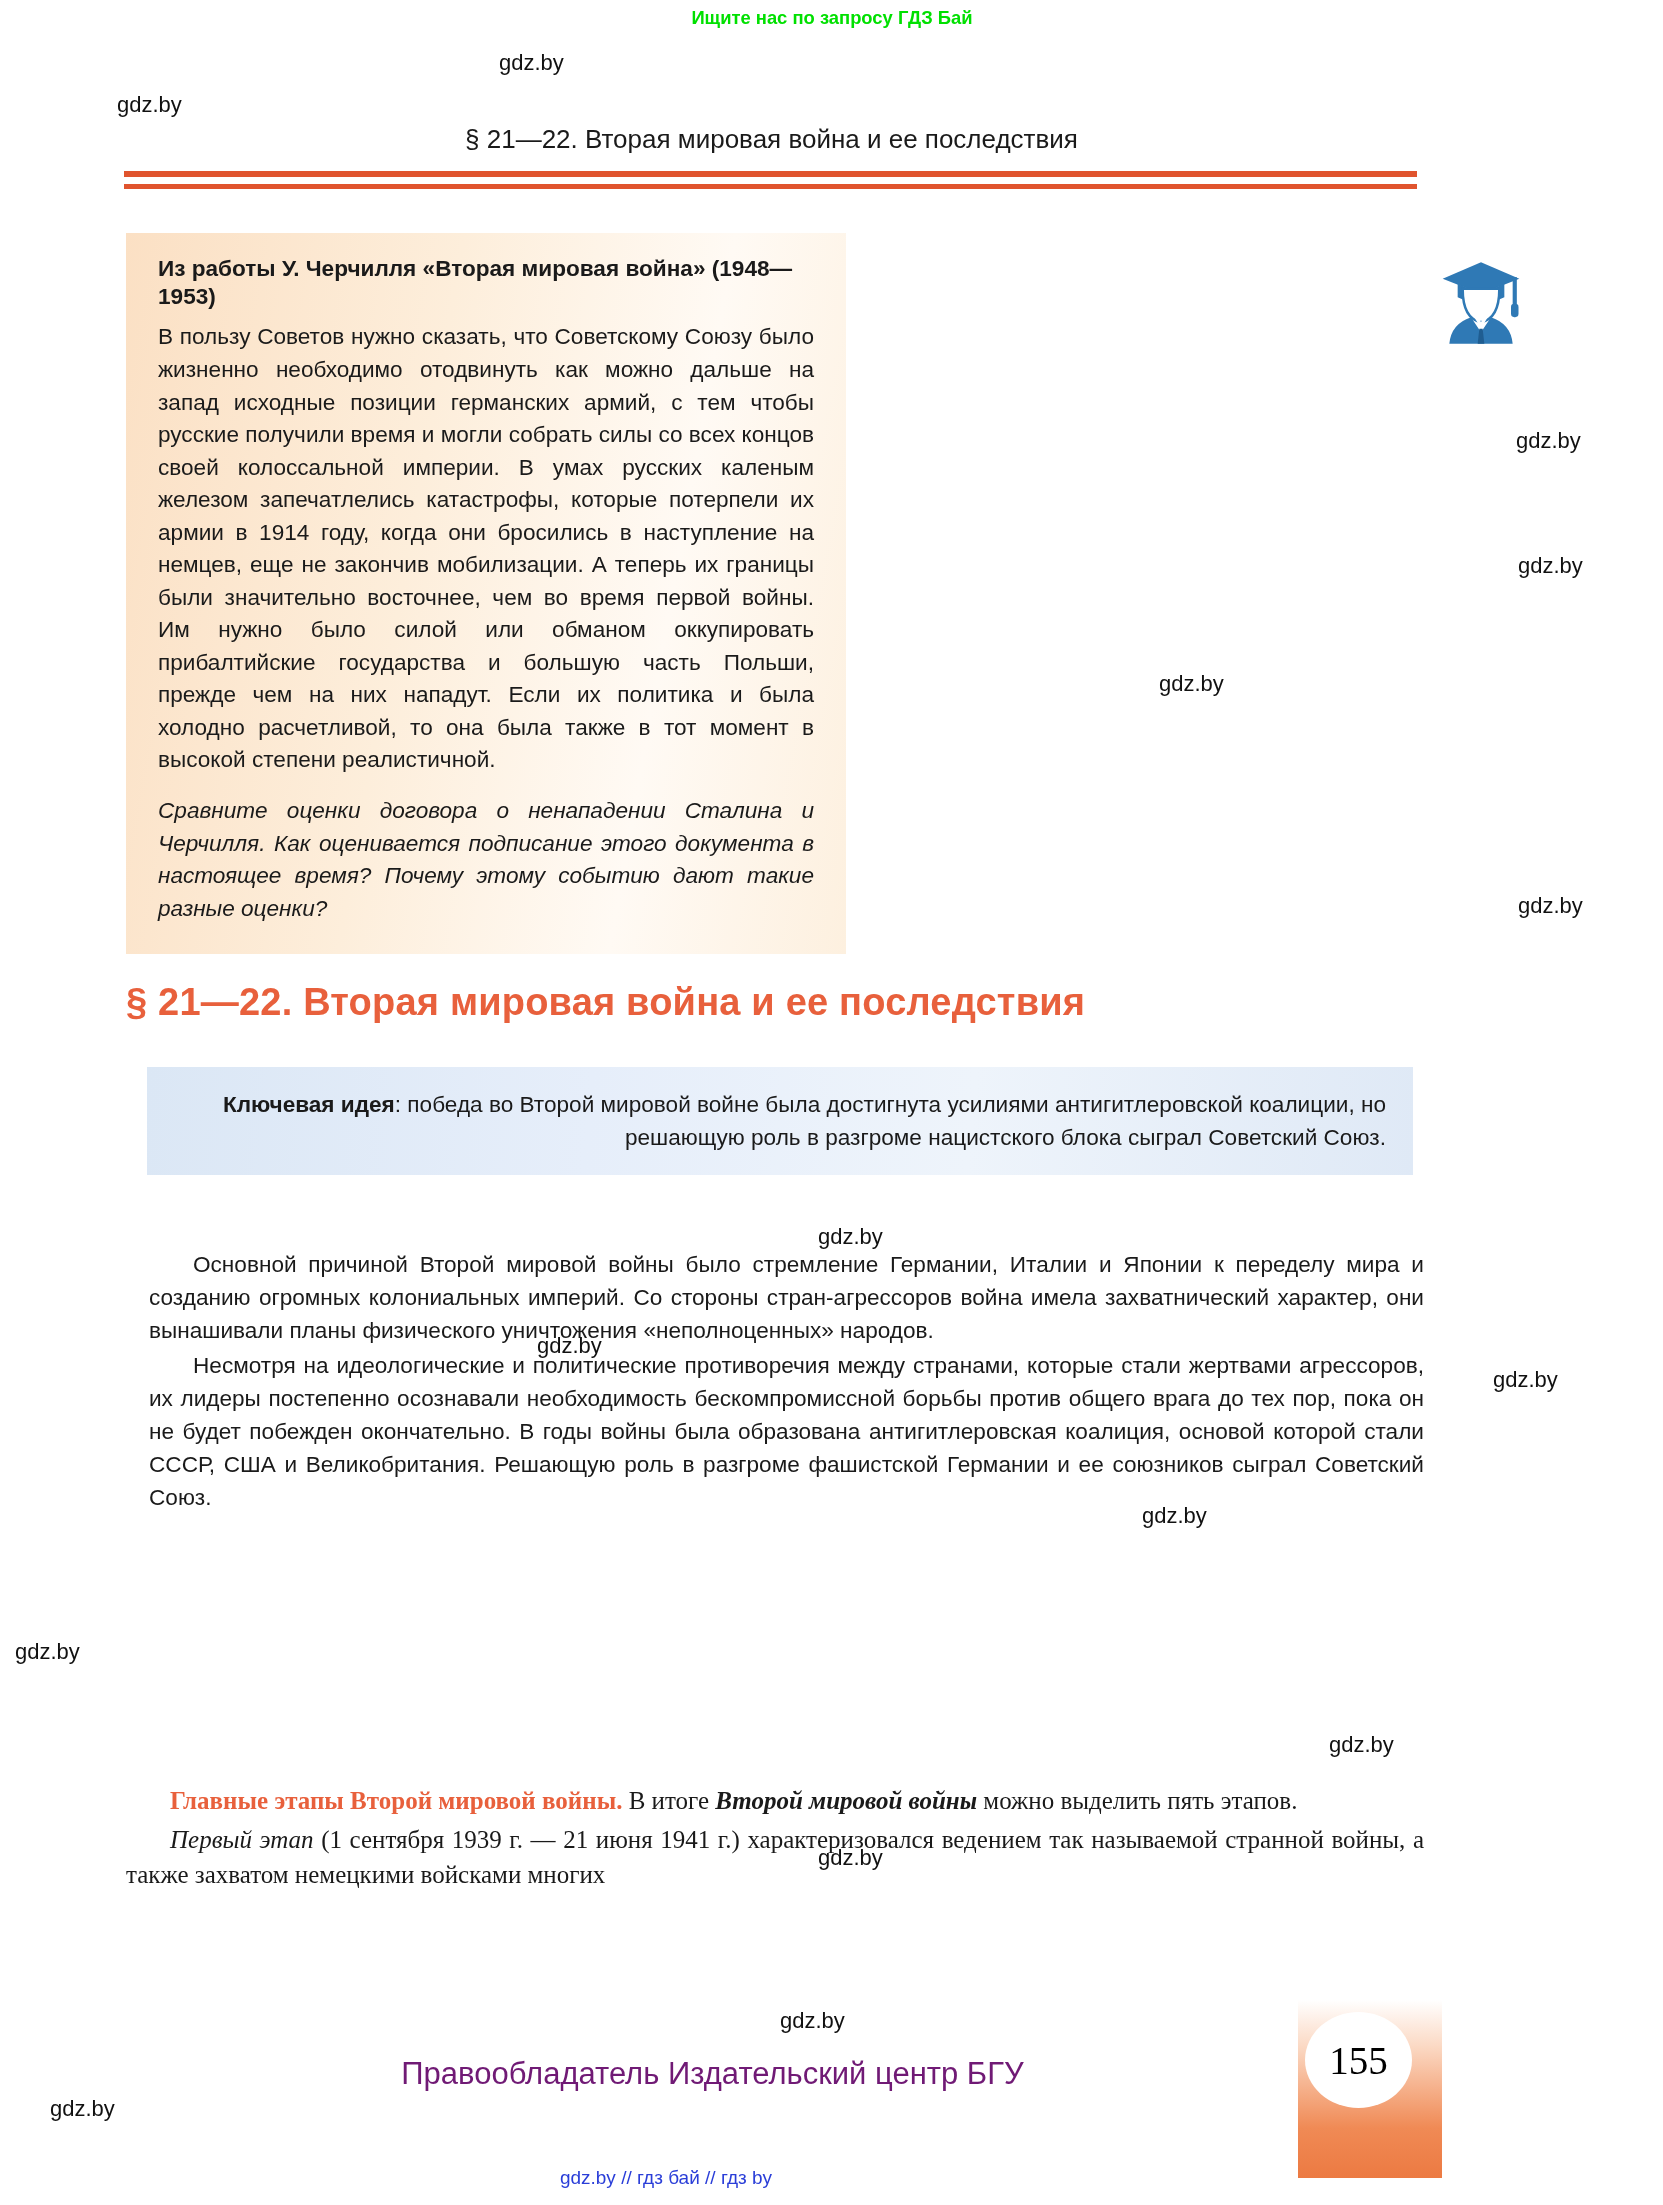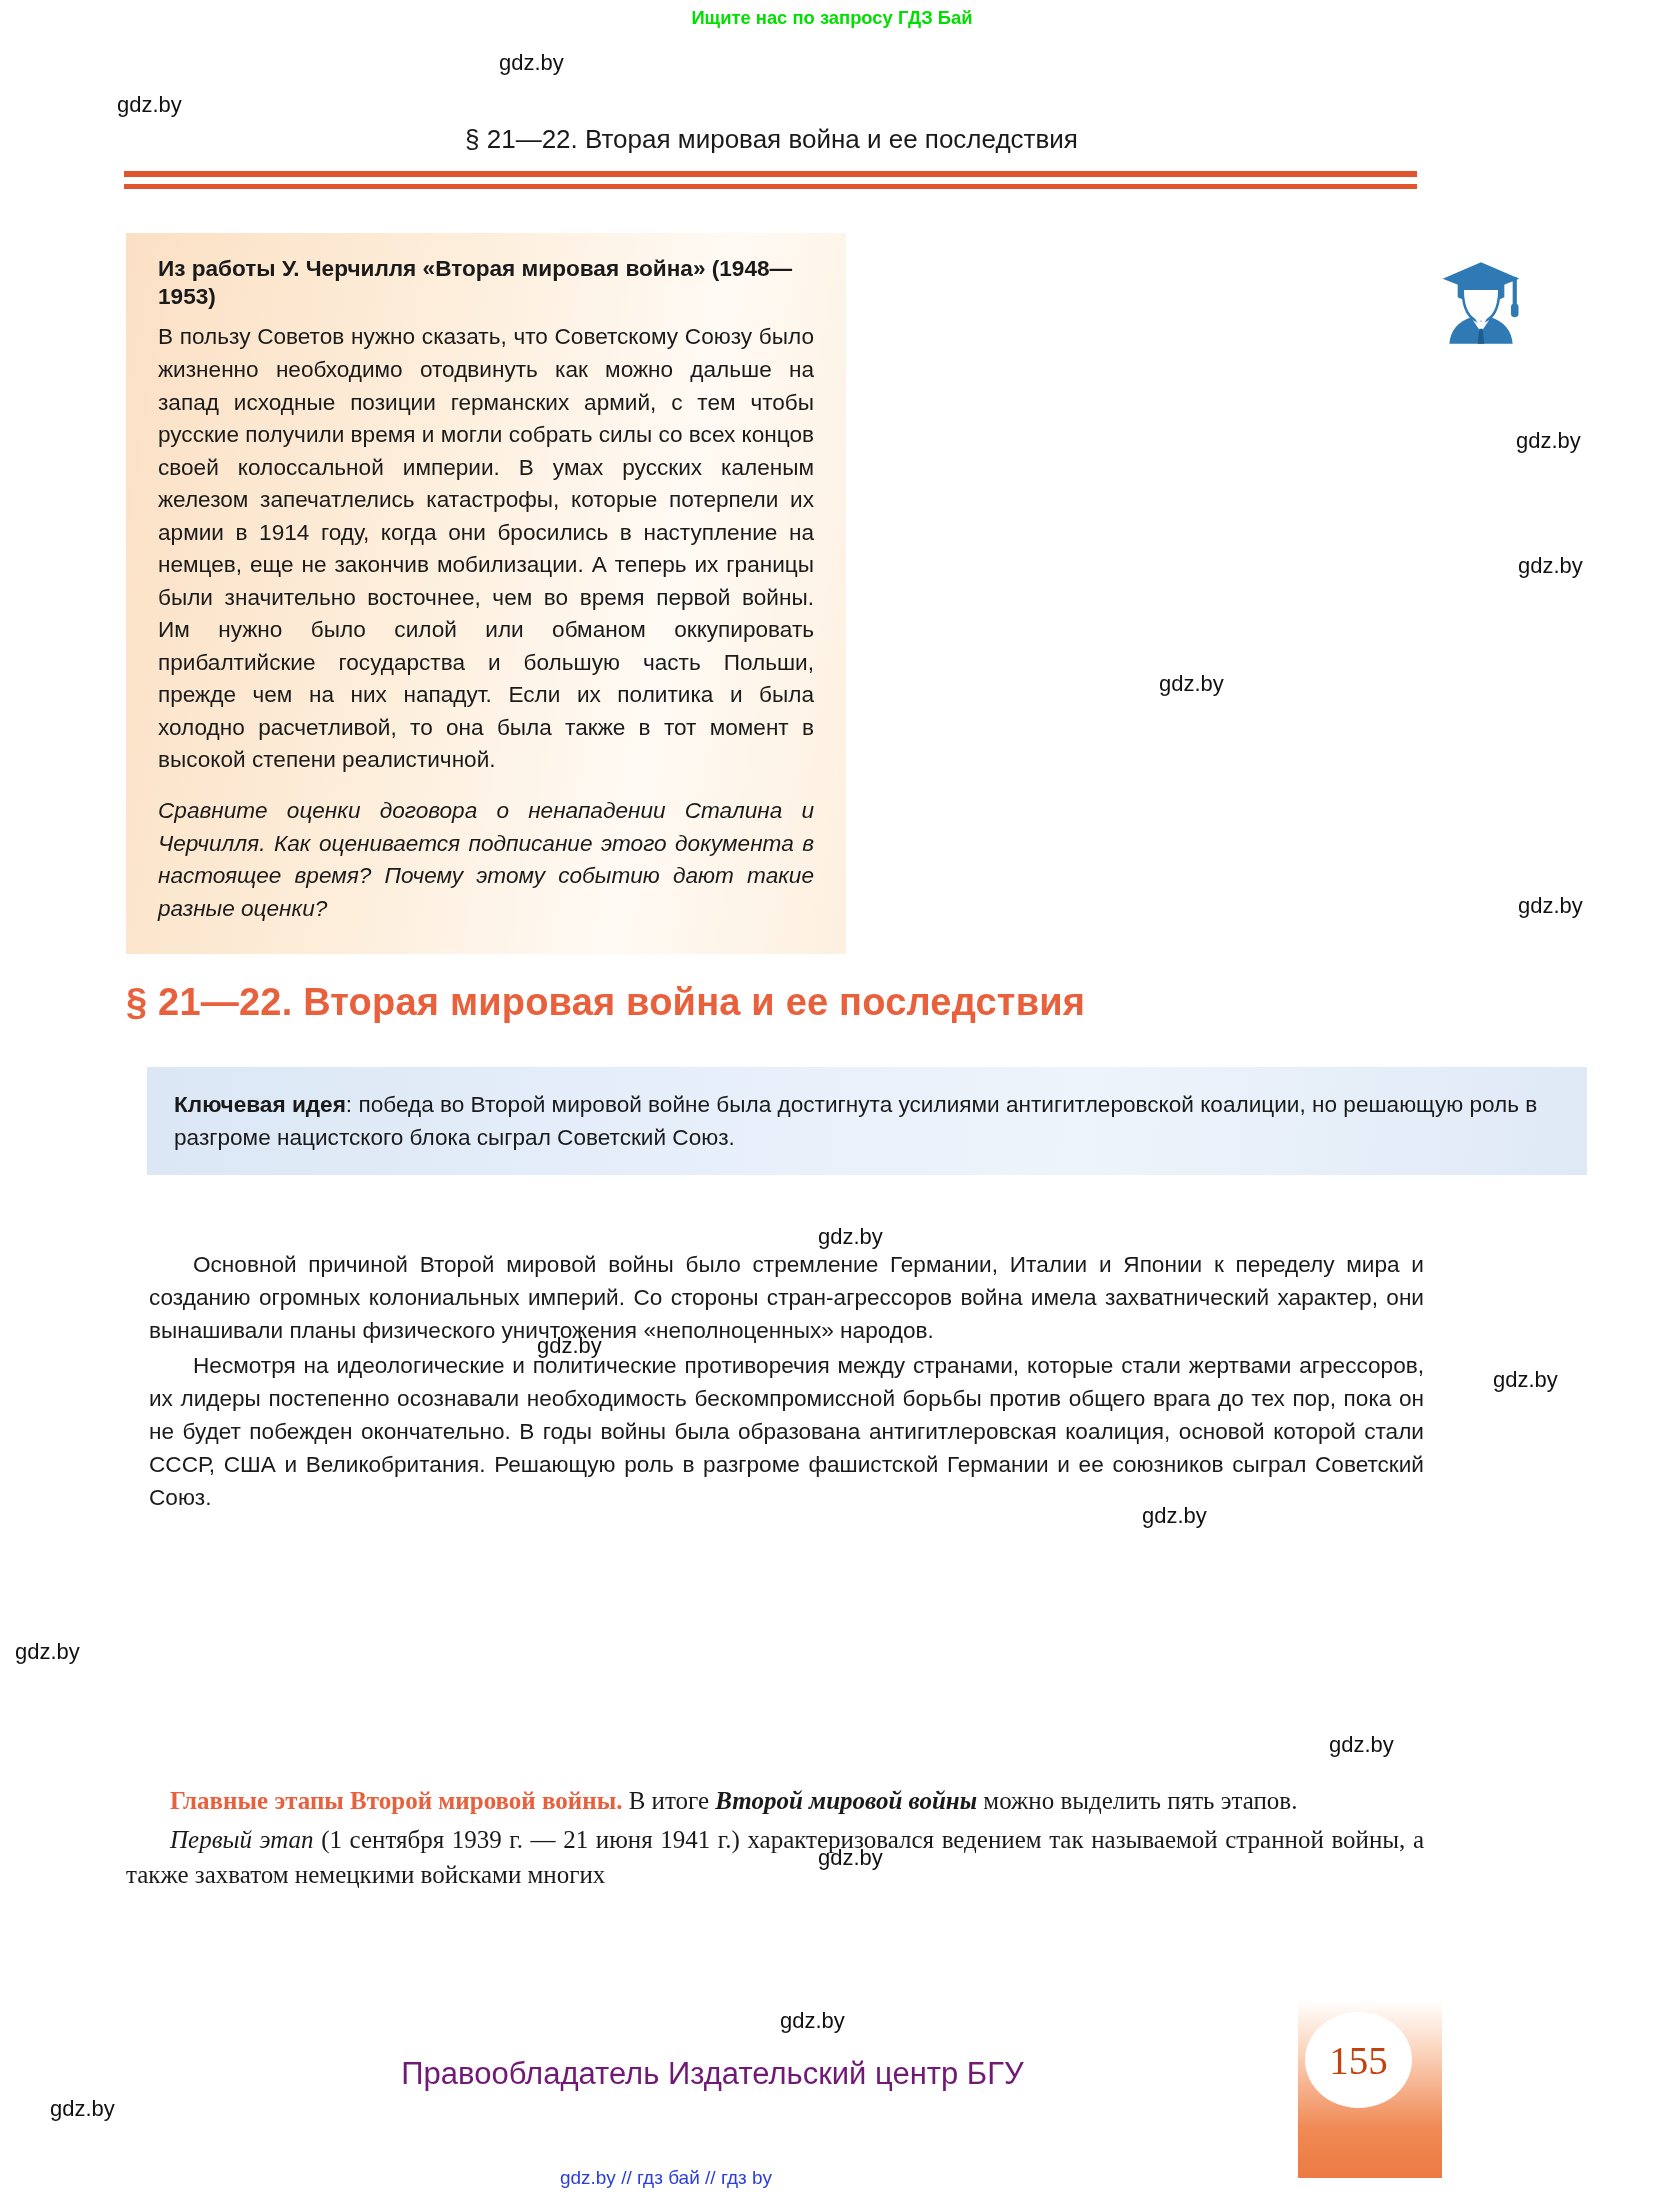--- a/index.html
+++ b/index.html
@@ -120,27 +120,28 @@
     color: #e8603c;
     font-family: "Liberation Sans", sans-serif;
     letter-spacing: 0.2px;
   }
 
   
   .key-idea {
     position: absolute;
     left: 147px;
     top: 1067px;
-    width: 1440px;
+    width: 1266px;
     padding: 22px 27px 20px 27px;
     box-sizing: border-box;
     background: linear-gradient(95deg, #dbe7f5 0%, #e6eefa 35%, #eef4fb 65%, #dfe9f6 100%);
     font-size: 22.6px;
     line-height: 1.45;
     color: #1a1a1a;
+    text-align: right;
   }
   .key-idea b { font-weight: bold; }
 
   
   .body-sans {
     position: absolute;
     left: 149px;
     top: 1249px;
     width: 1275px;
     font-size: 22.6px;
@@ -213,21 +214,21 @@
     top: 2012px;
     width: 107px;
     height: 96px;
     background: #ffffff;
     border-radius: 50%;
     display: flex;
     align-items: center;
     justify-content: center;
     font-family: "Liberation Serif", serif;
     font-size: 39px;
-    color: #c2410c;
+    color: #000000;
   }
 </style>
 </head>
 <body>
 
 <div class="promo-line">Ищите нас по запросу ГДЗ Бай</div>
 
 <div id="watermark-layer">
     <div class="wm" style="left: 499px; top: 50px; font-size: 22px;">gdz.by</div>
     <div class="wm" style="left: 117px; top: 92px; font-size: 22px;">gdz.by</div>

